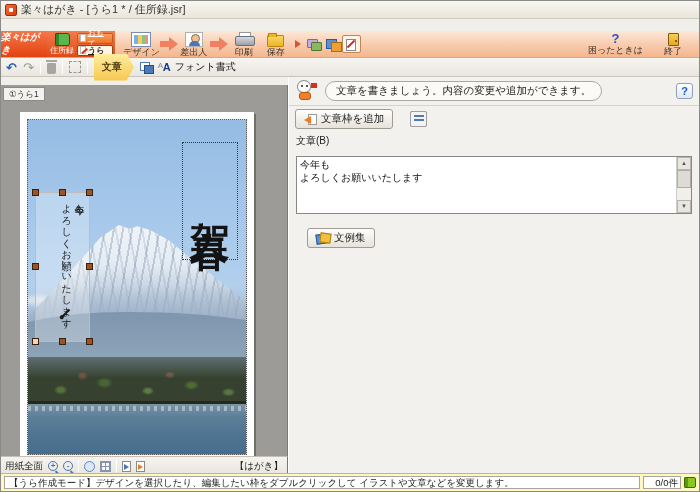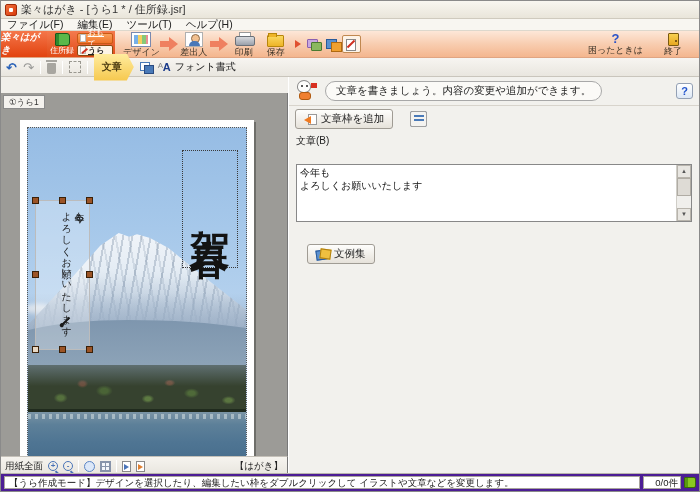--- a/index.html
+++ b/index.html
@@ -110,21 +110,21 @@
   .ic-layers::before{content:"";position:absolute;left:0;top:0;width:8px;height:7px;
     background:#fff;border:1px solid #4a7ab8;}
   .ic-layers::after{content:"";position:absolute;left:4px;top:3px;width:8px;height:7px;
     background:#4a7ab8;border:1px solid #2a4a80;}
   .fontfmt{display:flex;align-items:center;gap:3px;font-size:10px;color:#222;}
   .aa-icon{position:relative;width:14px;height:13px;}
   .aa-icon::before{content:"A";position:absolute;left:0;top:0;font-size:8px;color:#888;}
   .aa-icon::after{content:"A";position:absolute;left:5px;top:0;font-size:11px;font-weight:bold;color:#1a3a8a;}
 
   
-  #canvas{position:absolute;left:0;top:92px;width:287px;height:379px;background:#9c9b97;
+  #canvas{position:absolute;left:0;top:84px;width:287px;height:379px;background:#9c9b97;
     border-right:1px solid #787878;overflow:hidden;}
   .canvas-tab{position:absolute;left:2px;top:2px;height:14px;padding:0 5px;background:#f4f2ee;
     border:1px solid #8a8a8a;font-size:8.5px;line-height:12px;color:#333;}
   .page{position:absolute;left:19px;top:27px;width:234px;height:350px;background:#fff;
     box-shadow:2px 2px 0 #6e6e6a;}
   .photo{position:absolute;left:7px;top:7px;width:220px;height:336px;
     border:1px dotted #555;overflow:hidden;
     background:linear-gradient(180deg,#96bce4 0%,#a6c8ea 30%,#b6d2ee 55%,#c2d9f0 75%);}
   .cloud{position:absolute;left:-4px;top:176px;width:28px;height:10px;background:rgba(255,255,255,.85);
     border-radius:50%;filter:blur(2px);}
@@ -220,63 +220,57 @@
     border-right:7px solid #f07a20;border-top:4px solid transparent;border-bottom:4px solid transparent;}
   .toggle-group{display:flex;gap:2px;margin-left:12px;}
   .toggle{width:17px;height:16px;display:flex;align-items:center;justify-content:center;border-radius:2px;}
   .toggle.vsel{border:1px solid #2a4a80;background:linear-gradient(#5c8cc8,#3a68a8);}
   .toggle.vsel .bars-v{width:8px;height:10px;
     background:linear-gradient(90deg,#fff 0 2px,transparent 2px 3px,#f5a623 3px 5px,transparent 5px 6px,#fff 6px 8px);}
   .toggle.h{border:1px solid #a0a0a0;background:#f4f3f0;}
   .bars-h{width:10px;height:8px;
     background:repeating-linear-gradient(180deg,#4a7ab8 0 2px,transparent 2px 4px);}
   .field-label{font-size:10px;color:#222;margin:3px 7px 2px;}
-  .text-wrap{position:relative;margin:16px 7px;height:58px;border:1px solid #888;background:#fff;}
+  .text-wrap{position:relative;margin:8px 7px;height:58px;border:1px solid #888;background:#fff;}
   .text-wrap textarea{position:absolute;left:0;top:0;bottom:0;right:15px;width:calc(100% - 15px);
     border:none;resize:none;outline:none;font-family:inherit;font-size:10px;line-height:13px;
     padding:1px 3px;color:#111;background:#fff;}
   .vscroll{position:absolute;right:0;top:0;bottom:0;width:15px;background:#f0efec;border-left:1px solid #d0cec8;}
   .sb-btn{position:absolute;left:0;width:14px;height:13px;background:#e8e6e1;
     border:1px solid #b8b4ac;font-size:6px;line-height:11px;text-align:center;color:#555;}
   .sb-btn.up{top:0;} .sb-btn.down{bottom:0;}
   .sb-thumb{position:absolute;left:0;top:13px;width:14px;height:18px;background:#dedbd5;
     border:1px solid #b0aca4;}
   .examples-row{padding:6px 18px;}
   .ex-ic{position:relative;width:14px;height:12px;}
   .ex-ic::before{content:"";position:absolute;left:0;top:2px;width:9px;height:8px;
     background:#5a90d0;border:1px solid #2a5a9a;transform:rotate(-8deg);}
   .ex-ic::after{content:"";position:absolute;left:4px;top:1px;width:9px;height:8px;
     background:#f0c040;border:1px solid #b08010;transform:rotate(8deg);}
 
   
-  #statusbar{position:absolute;left:0;bottom:0;width:100%;height:18px;background:#4c1d95;
+  #statusbar{position:absolute;left:0;bottom:0;width:100%;height:18px;background:#fef9c3;
     border-top:1px solid #b8b4ac;display:flex;align-items:center;gap:3px;padding:0 3px;font-size:9.5px;}
   .status-field{flex:1;height:13px;line-height:12px;background:#fff;border:1px solid #a8a49c;
     padding:0 4px;color:#222;overflow:hidden;white-space:nowrap;}
   .count-field{width:38px;height:13px;line-height:12px;background:#fff;border:1px solid #a8a49c;
     text-align:right;padding:0 2px;color:#222;}
   .book-mini{width:12px;height:11px;background:linear-gradient(90deg,#5a9a10 0 3px,#8ac820 3px);
     border:1px solid #3a6a08;border-radius:1px 2px 2px 1px;}
 </style>
 </head>
 <body>
 
 <div id="app">
 
   <div id="titlebar">
     <span class="app-icon"></span>
     <span>楽々はがき - [うら1 * / 住所録.jsr]</span>
   </div>
 
-  <div id="menubar">
-    <span class="menu-item">ファイル(F)</span>
-    <span class="menu-item">編集(E)</span>
-    <span class="menu-item">ツール(T)</span>
-    <span class="menu-item">ヘルプ(H)</span>
-  </div>
 
   <div id="toolbar">
     <div class="logo">楽々はがき</div>
     <div class="redblock">
       <div class="addrbook">
         <span class="book-icon"></span>
         <span>住所録</span>
       </div>
       <div class="facestack">
         <div class="facebtn front">

